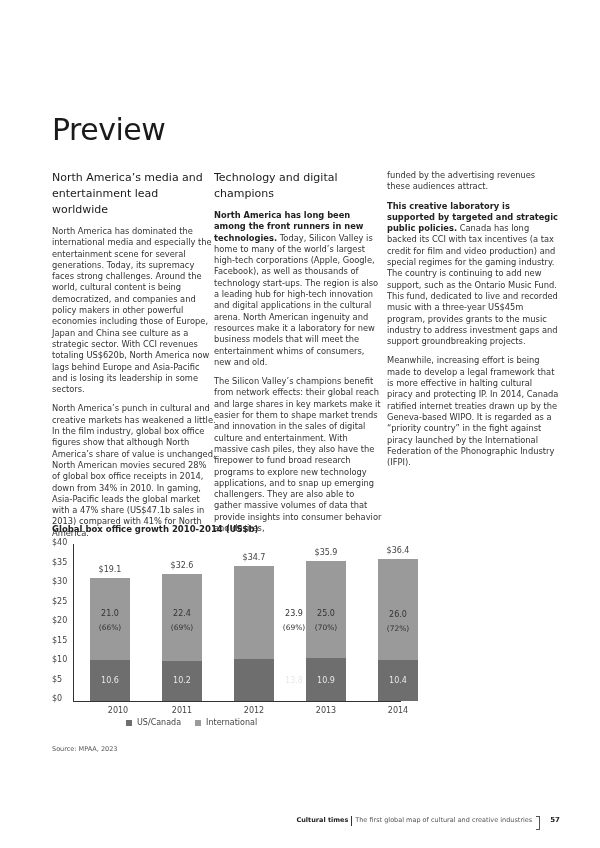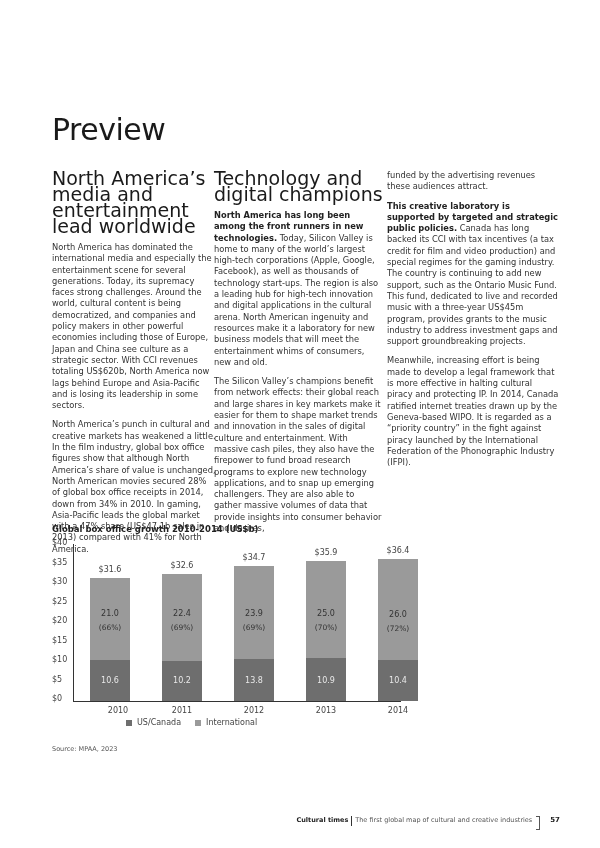--- a/index.html
+++ b/index.html
@@ -3,21 +3,21 @@
 <meta charset="utf-8">
 <style>
   * { margin: 0; padding: 0; box-sizing: border-box; }
   html, body { width: 600px; height: 848px; background: #ffffff; overflow: hidden; }
   body { position: relative; font-family: "DejaVu Sans", sans-serif; color: #333333; }
   .page-title { position: absolute; left: 52px; top: 112px; font-size: 30px; font-weight: normal; color: #1a1a1a; letter-spacing: -0.5px; }
   .col { position: absolute; width: 164px; font-size: 8.3px; line-height: 11.3px; color: #333; }
   .col1 { left: 52px; top: 170px; }
   .col2 { left: 214px; top: 170px; width: 170px; }
   .col3 { left: 387px; top: 170px; width: 172px; }
-  .heading { font-size: 19px; line-height: 16px; color: #1a1a1a; margin-bottom: 8px; font-weight: normal; }
+  .heading { font-size: 11px; line-height: 16px; color: #1a1a1a; margin-bottom: 8px; font-weight: normal; }
   .para { margin-bottom: 8px; }
   .bold { font-weight: bold; color: #222; }
   .chart-title { position: absolute; left: 52px; top: 524px; font-size: 8.5px; font-weight: bold; color: #222; }
   .chart { position: absolute; left: 52px; top: 538px; width: 320px; height: 200px; }
   .ytick { position: absolute; left: 0; font-size: 8px; color: #444; width: 20px; }
   .yaxis { position: absolute; left: 21px; top: 6px; width: 1px; height: 158px; background: #333; }
   .xaxis { position: absolute; left: 21px; top: 163px; width: 300px; height: 1px; background: #333; }
   .bar { position: absolute; width: 40px; }
   .seg-int { position: absolute; left: 0; width: 40px; background: #9a9a9a; }
   .seg-us { position: absolute; left: 0; width: 40px; background: #6e6e6e; }
@@ -70,38 +70,38 @@
   <div class="ytick" style="top:97.5px">$15</div>
   <div class="ytick" style="top:117px">$10</div>
   <div class="ytick" style="top:136.5px">$5</div>
   <div class="ytick" style="top:156px">$0</div>
 
   <div class="yaxis"></div>
 
   <div class="bar" style="left:38px; top:40px; height:123px;">
     <div class="seg-int" style="top:0; height:82px;"></div>
     <div class="seg-us" style="top:82px; height:41px;"></div>
-    <div class="total" style="top:-13px;">$31.6</div>
+    <div class="total" style="top:-13px;">$19.1</div>
     <div class="int-val" style="top:31px;">21.0</div>
     <div class="int-pct" style="top:45px;">(66%)</div>
     <div class="us-val" style="top:98px;">10.6</div>
   </div>
   <div class="xtick" style="left:46px">2010</div>
 
   <div class="bar" style="left:110px; top:36px; height:127px;">
     <div class="seg-int" style="top:0; height:87px;"></div>
     <div class="seg-us" style="top:87px; height:40px;"></div>
     <div class="total" style="top:-13px;">$32.6</div>
     <div class="int-val" style="top:35px;">22.4</div>
     <div class="int-pct" style="top:49px;">(69%)</div>
     <div class="us-val" style="top:102px;">10.2</div>
   </div>
   <div class="xtick" style="left:110px">2011</div>
 
-  <div class="bar" style="left:182px; top:28px; height:135px;">
+  <div class="bar" style="left:182px; top:28px; height:135px;padding-left:40px;">
     <div class="seg-int" style="top:0; height:93px;"></div>
     <div class="seg-us" style="top:93px; height:42px;"></div>
     <div class="total" style="top:-13px;">$34.7</div>
     <div class="int-val" style="top:43px;">23.9</div>
     <div class="int-pct" style="top:57px;">(69%)</div>
     <div class="us-val" style="top:110px;">13.8</div>
   </div>
   <div class="xtick" style="left:182px">2012</div>
 
   <div class="bar" style="left:254px; top:23px; height:140px;">

